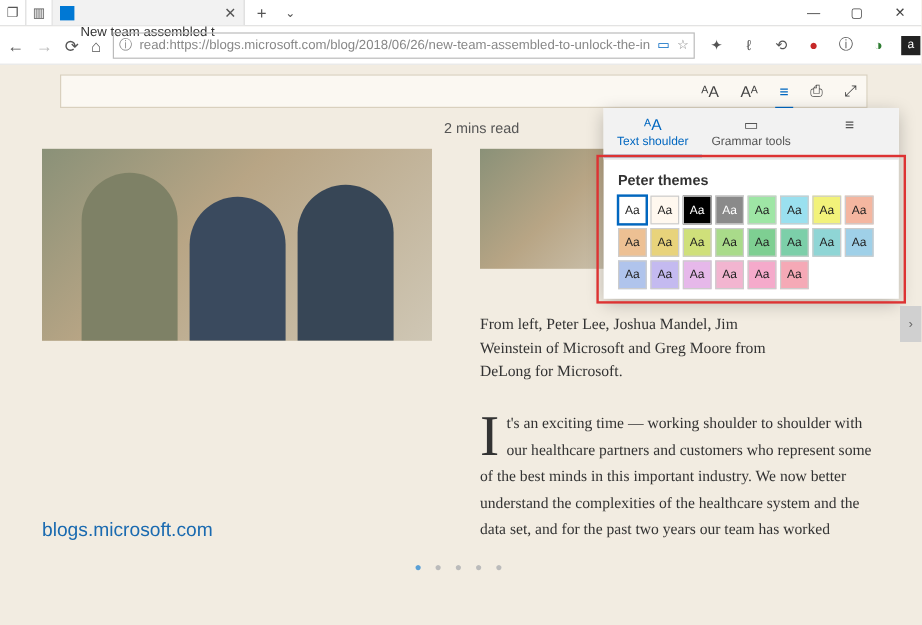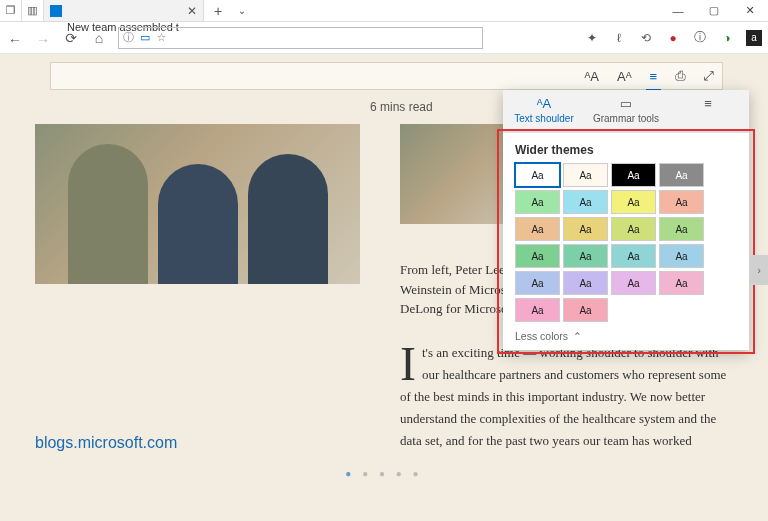--- a/index.html
+++ b/index.html
@@ -57,21 +57,21 @@
   .psec h4 { font-size:12px; font-weight:600; margin-bottom:3px;}
   .psec .sub { font-size:10.5px; color:#666; margin-bottom:8px;}
   .toggle { display:flex; align-items:center; gap:8px;}
   .tswitch { width:32px; height:14px; border:1px solid #555; border-radius:8px; position:relative;}
   .tswitch::after { content:""; position:absolute; left:2px; top:2px; width:8px; height:8px; background:#555; border-radius:50%;}
   .hr { height:1px; background:#e2e2e2;}
   
   .themes { position:relative; }
   .redbox { position:absolute; top:-4px; left:-6px; right:-6px; bottom:-4px; border:2px solid #d33; pointer-events:none;}
   .swgrid { display:flex; flex-wrap:wrap; gap:3px; margin-top:6px;}
-  .sw { width:45px; height:24px; border:1px solid #ccc; display:flex; align-items:center; justify-content:center; font-size:10px;}
+  .sw { width:24px; height:24px; border:1px solid #ccc; display:flex; align-items:center; justify-content:center; font-size:10px;}
   .sw.sel { outline:2px solid #0067c0; outline-offset:-1px;}
   .less { margin-top:8px; font-size:10.5px; color:#666; display:flex; align-items:center; gap:5px;}
   
   .scrollhint { position:absolute; right:0; top:255px; width:18px; height:30px; background:#d0d0d0; display:flex; align-items:center; justify-content:center; color:#666; font-size:11px;}
 </style>
 </head>
 <body>
 
 <div class="titlebar">
   <div class="tabicon-left">❐</div>
@@ -89,20 +89,21 @@
   <div class="wbtn">✕</div>
 </div>
 
 <div class="addrbar">
   <div class="navicon">←</div>
   <div class="navicon" style="color:#bbb">→</div>
   <div class="navicon">⟳</div>
   <div class="navicon">⌂</div>
   <div class="urlbox">
     <span>ⓘ</span>
+    <span class="url">read:https://blogs.microsoft.com/blog/2018/06/26/new-team-assembled-to-unlock-the-in</span>
     <span style="color:#0067c0">▭</span>
     <span>☆</span>
   </div>
   <div class="exticons">
     <span class="ext" style="color:#555">✦</span>
     <span class="ext" style="color:#555">ℓ</span>
     <span class="ext" style="color:#555">⟲</span>
     <span class="ext" style="color:#c62828">●</span>
     <span class="ext" style="color:#555">ⓘ</span>
     <span class="ext" style="color:#2e7d32">◑</span>
@@ -113,21 +114,21 @@
 
 <div class="toolbar">
   <div class="tbicon">ᴬA</div>
   <div class="tbicon">Aᴬ</div>
   <div class="tbicon active">≡</div>
   <div class="tbicon">⎙</div>
   <div class="tbicon">⤢</div>
 </div>
 
 <div class="content">
-  <div class="readtime">6 mins read</div>
+  <div class="readtime">2 mins read</div>
   <div class="photo">
     <div class="person p1"></div>
       <div class="person p2"></div>
       <div class="person p3"></div>
   </div>
   <div class="photo2"></div>
   <div class="sourcelink">blogs.microsoft.com</div>
   <div class="caption">From left, Peter Lee, Joshua Mandel, Jim Weinstein of Microsoft and Greg Moore from DeLong for Microsoft.</div>
   <div class="bodytext">
     <span class="dropcap">I</span><span>t's an exciting time — working shoulder to shoulder with our healthcare partners and customers who represent some of the best minds in this important industry. We now better understand the complexities of the healthcare system and the data set, and for the past two years our team has worked</span>
@@ -146,21 +147,21 @@
         <span class="picon">▭</span>
         <span>Grammar tools</span>
       </div>
     <div class="ptab">
         <span class="picon">≡</span>
       </div>
   </div>
   <div class="hr"></div>
   <div class="psec themes">
     <div class="redbox"></div>
-    <h4>Wider themes</h4>
+    <h4>Peter themes</h4>
     <div class="swgrid" id="swgrid">
         <div class="sw sel" style="background: rgb(255, 255, 255); color: rgb(34, 34, 34);">Aa</div>
         <div class="sw" style="background: rgb(255, 248, 239); color: rgb(34, 34, 34);">Aa</div>
         <div class="sw" style="background: rgb(0, 0, 0); color: rgb(255, 255, 255);">Aa</div>
         <div class="sw" style="background: rgb(138, 138, 138); color: rgb(255, 255, 255);">Aa</div>
         <div class="sw" style="background: rgb(158, 230, 165); color: rgb(34, 34, 34);">Aa</div>
         <div class="sw" style="background: rgb(154, 224, 239); color: rgb(34, 34, 34);">Aa</div>
         <div class="sw" style="background: rgb(242, 242, 122); color: rgb(34, 34, 34);">Aa</div>
         <div class="sw" style="background: rgb(244, 182, 160); color: rgb(34, 34, 34);">Aa</div>
         <div class="sw" style="background: rgb(237, 192, 147); color: rgb(34, 34, 34);">Aa</div>
@@ -171,20 +172,16 @@
         <div class="sw" style="background: rgb(124, 207, 169); color: rgb(34, 34, 34);">Aa</div>
         <div class="sw" style="background: rgb(143, 213, 213); color: rgb(34, 34, 34);">Aa</div>
         <div class="sw" style="background: rgb(159, 208, 232); color: rgb(34, 34, 34);">Aa</div>
         <div class="sw" style="background: rgb(176, 196, 236); color: rgb(34, 34, 34);">Aa</div>
         <div class="sw" style="background: rgb(196, 186, 240); color: rgb(34, 34, 34);">Aa</div>
         <div class="sw" style="background: rgb(230, 184, 234); color: rgb(34, 34, 34);">Aa</div>
         <div class="sw" style="background: rgb(242, 181, 208); color: rgb(34, 34, 34);">Aa</div>
         <div class="sw" style="background: rgb(245, 170, 203); color: rgb(34, 34, 34);">Aa</div>
         <div class="sw" style="background: rgb(245, 169, 182); color: rgb(34, 34, 34);">Aa</div>
       </div>
-    <div class="less">
-      <span>Less colors</span>
-      <span>⌃</span>
-    </div>
   </div>
 </div>
 
 <div class="scrollhint">›</div>
 
 </body></html>

